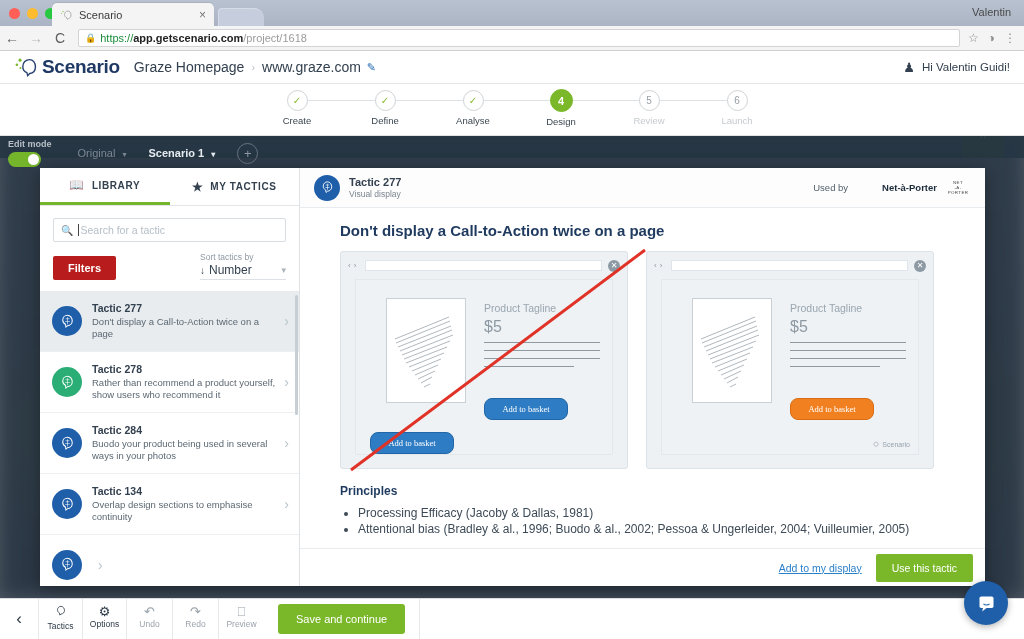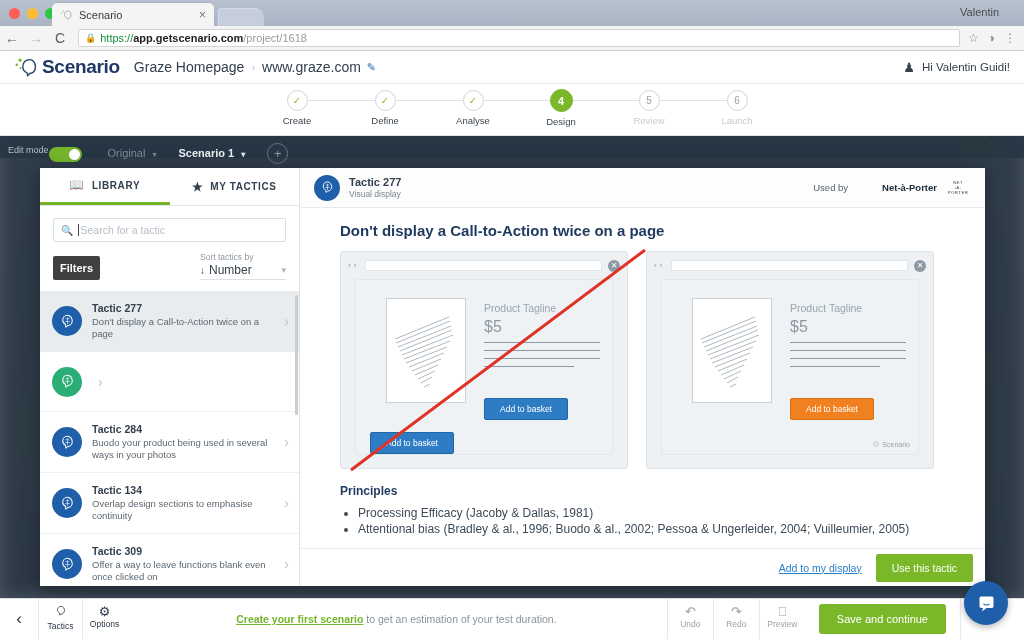--- a/index.html
+++ b/index.html
@@ -31,21 +31,21 @@
     font-size: 11px; color: #3b3b3b; flex: 1;
     white-space: nowrap; overflow: hidden; text-overflow: ellipsis;
   }
   .tab .tabclose { font-size: 12px; color: #777; line-height: 1; padding-left: 4px; }
   .tab-ghost {
     position: absolute; left: 218px; top: 8px; width: 46px; height: 18px;
     background: #c6cede; border-radius: 4px 10px 0 0;
     border-top: 1px solid #d6dce7; border-left: 1px solid #d6dce7;
   }
   .winuser {
-    position: absolute; right: 25px; top: 6px;
+    position: absolute; right: 13px; top: 6px;
     font-size: 11px; color: #4a4a4a;
   }
 
   .urlbar {
     position: absolute; top: 26px; left: 0; width: 1024px; height: 25px;
     background: #f4f4f4; border-bottom: 1px solid #cfcfcf;
     display: flex; align-items: center;
   }
   .navbtn {
     width: 24px; text-align: center; font-size: 14px; color: #5d5d5d;
@@ -134,21 +134,21 @@
     position: absolute; top: -4px; right: 20px; width: 42px; height: 26px;
     background: #2c4a3c; opacity: .8; text-align: center; color: #9fb5aa; font-size: 11px;
   }
   .overlay { position: absolute; inset: 0; background: rgba(40,52,66,.82); }
 
   
   .editstrip {
     position: absolute; top: 136px; left: 0; width: 1024px; height: 34px;
     display: flex; align-items: center; padding-left: 8px;
   }
-  .editmode { display: flex; flex-direction: row; margin-right: 26px; }
+  .editmode { display: flex; flex-direction: column; margin-right: 26px; font-weight: bold; }
   .editmode .lab { font-size: 9px; color: #b7bfc7; line-height: 11px; }
   .toggle {
     width: 33px; height: 15px; border-radius: 8px; background: #74b52c;
     position: relative; margin-top: 2px;
   }
   .toggle::after {
     content: ""; position: absolute; right: 2px; top: 2px;
     width: 11px; height: 11px; border-radius: 50%; background: #fff;
   }
   .scenpill {
@@ -184,22 +184,22 @@
     display: flex; align-items: center; padding: 0 7px;
   }
   .searchbox .mag { color: #b3bcc4; font-size: 10px; margin-right: 5px; }
   .caretbar { width: 1px; height: 12px; background: #444; margin-right: 1px; }
   .searchph { font-size: 10.5px; color: #b5bec6; }
   .filterrow {
     display: flex; align-items: flex-end; justify-content: space-between;
     padding: 10px 13px 11px;
   }
   .filterbtn {
-    background: #404040; color: #fff; font-size: 11px; font-weight: bold;
-    padding: 6px 7px; border-radius: 2px;
+    background: #b91c1c; color: #fff; font-size: 11px; font-weight: bold;
+    padding: 6px 15px; border-radius: 2px;
   }
   .sortbox { text-align: left; }
   .sortlabel { font-size: 8.5px; color: #8e99a3; margin-bottom: 1px; }
   .sortvalue {
     font-size: 12px; color: #33404f; border-bottom: 1px solid #dde1e5;
     padding-bottom: 2px; display: flex; align-items: center; gap: 4px; width: 86px;
   }
   .sortvalue .dn { font-size: 10px; }
   .sortvalue .chev { margin-left: auto; color: #aab3bb; font-size: 9px; }
   .tacticlist { flex: 1; overflow: hidden; position: relative; }
@@ -261,21 +261,21 @@
     position: absolute; left: 30px; top: 18px; width: 80px; height: 105px;
     background: #fff; border: 1px solid #c9d1d7;
   }
   .tagline { position: absolute; left: 128px; top: 22px; font-size: 10.5px; color: #9aa6b0; }
   .price { position: absolute; left: 128px; top: 38px; font-size: 16px; color: #8d99a3; }
   .lines { position: absolute; left: 128px; top: 62px; width: 116px; }
   .lines i { display: block; height: 1px; background: #8d99a3; margin-bottom: 7px; }
   .lines i:nth-child(4) { width: 78%; }
   .cta {
     position: absolute; font-size: 8.5px; color: #fff; text-align: center;
-    padding: 5px 0; width: 84px; border-radius: 2px;
+    padding: 5px 0; width: 84px; border-radius: 8px; font-family: Liberation Serif, serif;
   }
   .cta.blue { background: #2e7dc4; border: 1px solid #2166a6; }
   .cta.orange { background: #f18021; border: 1px solid #d96c14; }
   .cta.c-main { left: 128px; top: 118px; }
   .cta.c-extra { left: 14px; top: 152px; }
   .strike {
     position: absolute; left: 4px; top: -4px; width: 308px; height: 232px;
     pointer-events: none;
   }
   .watermark {
@@ -494,20 +494,24 @@
             </div>
             <div class="rowchev">›</div>
           </div>
           <div class="tacticrow">
             <div class="brainbadge green">
               <svg viewBox="0 0 24 24" width="19" height="19">
                 <path d="M12 4c-3.3 0-6 2.6-6 6 0 2.4 1.4 4.5 3.4 5.5L10 19l2-1.7c3.3-.2 6-2.8 6-6.3 0-3.4-2.7-7-6-7z" fill="none" stroke="#fff" stroke-width="1.3"></path>
                 <path d="M12 6.5v9M9.5 8.5h5M9 12h6" stroke="#fff" stroke-width=".7" fill="none"></path>
               </svg>
             </div>
+            <div class="tactictext">
+              <div class="tactictitle">Tactic 278</div>
+              <div class="tacticdesc">Rather than recommend a product yourself, show users who recommend it</div>
+            </div>
             <div class="rowchev">›</div>
           </div>
           <div class="tacticrow">
             <div class="brainbadge ">
               <svg viewBox="0 0 24 24" width="19" height="19">
                 <path d="M12 4c-3.3 0-6 2.6-6 6 0 2.4 1.4 4.5 3.4 5.5L10 19l2-1.7c3.3-.2 6-2.8 6-6.3 0-3.4-2.7-7-6-7z" fill="none" stroke="#fff" stroke-width="1.3"></path>
                 <path d="M12 6.5v9M9.5 8.5h5M9 12h6" stroke="#fff" stroke-width=".7" fill="none"></path>
               </svg>
             </div>
             <div class="tactictext">
@@ -528,24 +532,20 @@
               <div class="tacticdesc">Overlap design sections to emphasise continuity</div>
             </div>
             <div class="rowchev">›</div>
           </div>
           <div class="tacticrow">
             <div class="brainbadge ">
               <svg viewBox="0 0 24 24" width="19" height="19">
                 <path d="M12 4c-3.3 0-6 2.6-6 6 0 2.4 1.4 4.5 3.4 5.5L10 19l2-1.7c3.3-.2 6-2.8 6-6.3 0-3.4-2.7-7-6-7z" fill="none" stroke="#fff" stroke-width="1.3"></path>
                 <path d="M12 6.5v9M9.5 8.5h5M9 12h6" stroke="#fff" stroke-width=".7" fill="none"></path>
               </svg>
-            </div>
-            <div class="tactictext">
-              <div class="tactictitle">Tactic 309</div>
-              <div class="tacticdesc">Offer a way to leave functions blank even once clicked on</div>
             </div>
             <div class="rowchev">›</div>
           </div>
         </div>
     </div>
 
     <div class="rightpanel">
       <div class="detailhead">
         <div class="brainbadge">
           <svg viewBox="0 0 24 24" width="17" height="17">
@@ -685,23 +685,20 @@
         <svg width="14" height="14" viewBox="0 0 24 24">
           <path d="M12 4c-3.3 0-6 2.6-6 6 0 2.4 1.4 4.5 3.4 5.5L10 19l2-1.7c3.3-.2 6-2.8 6-6.3 0-3.4-2.7-7-6-7z" fill="none" stroke="#2d3a47" stroke-width="1.4"></path>
         </svg>
       </div>
       <div class="lb">Tactics</div>
     </div>
     <div class="bb-item">
       <div class="ic">⚙</div>
       <div class="lb">Options</div>
     </div>
-    <div class="bb-hint">
-      <a>Create your first scenario</a><span> to get an estimation of your test duration.</span>
-    </div>
     <div class="bb-tools">
       <div class="bb-tool">
         <div class="ic">↶</div>
         <div class="lb">Undo</div>
       </div>
       <div class="bb-tool">
         <div class="ic">↷</div>
         <div class="lb">Redo</div>
       </div>
       <div class="bb-tool">

